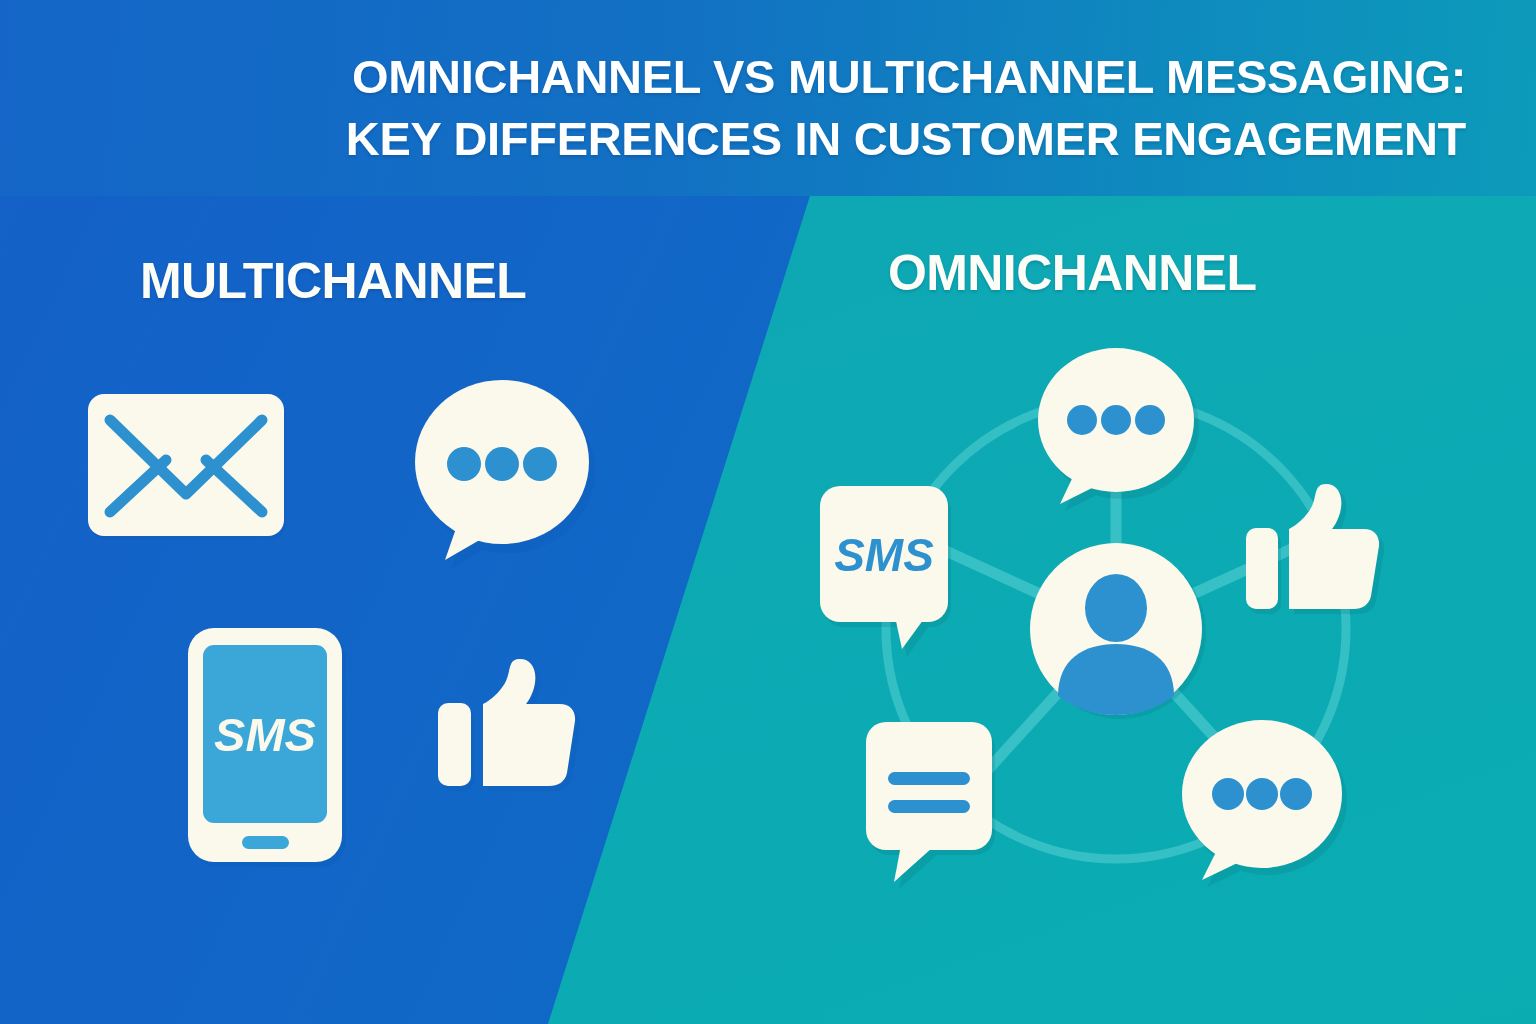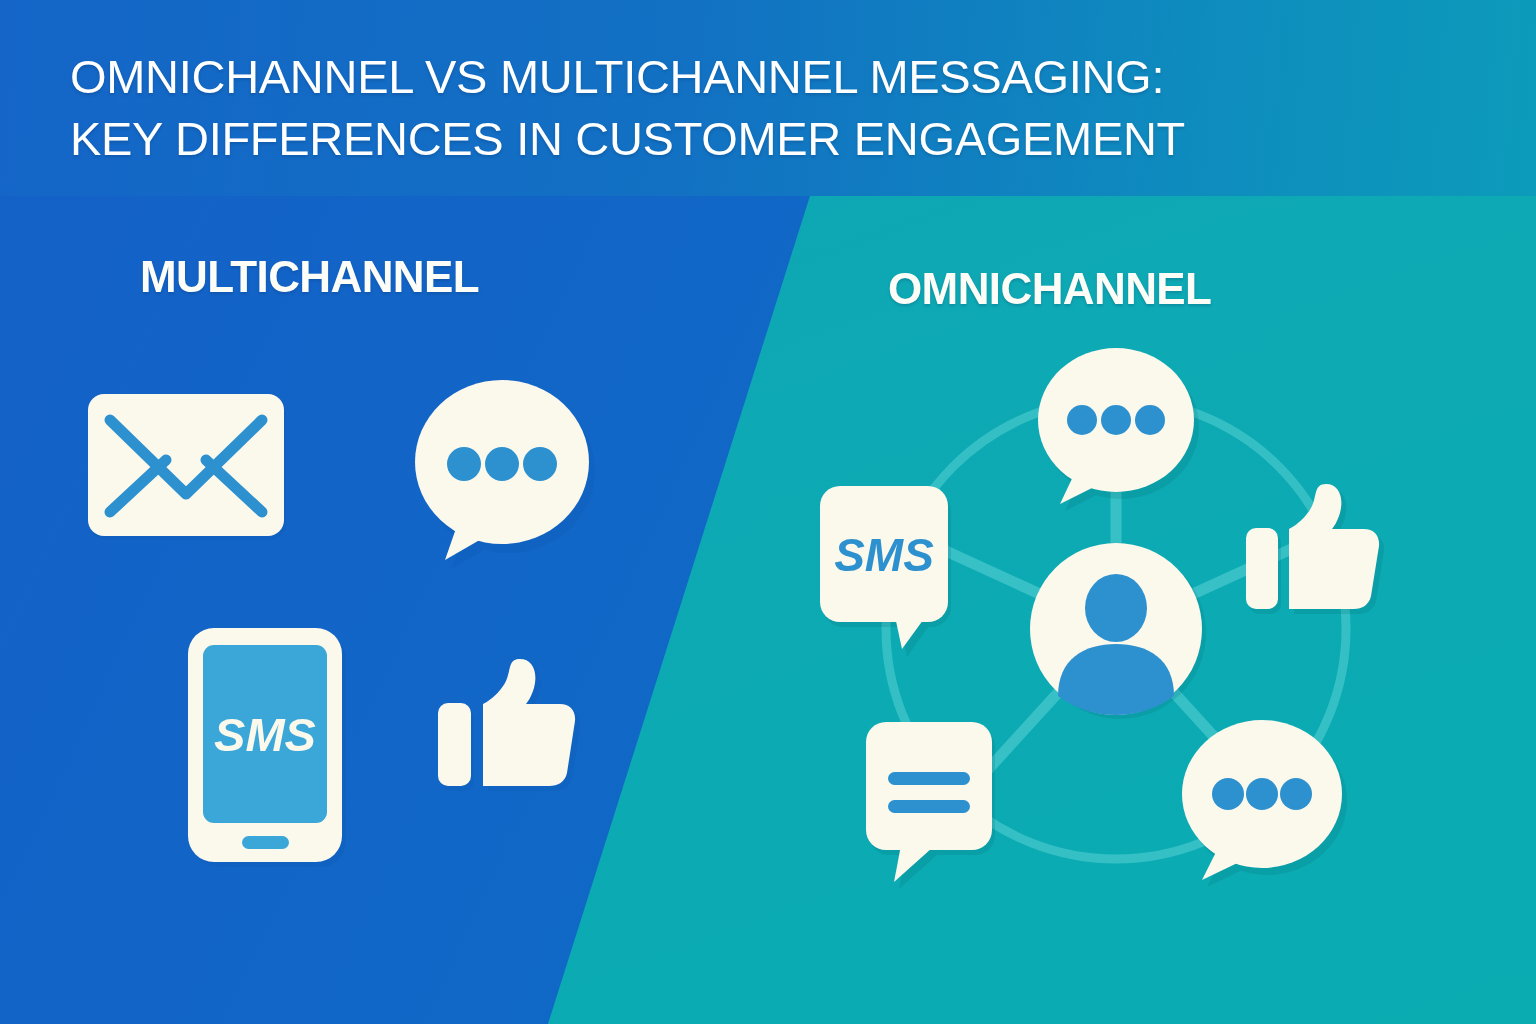--- a/index.html
+++ b/index.html
@@ -26,35 +26,35 @@
     clip-path:polygon(810px 196px, 1536px 196px, 1536px 1024px, 548px 1024px);
   }
   .bg-header{
     position:absolute;left:0;top:0;width:1536px;height:196px;
     background:linear-gradient(95deg,#1465c7 0%,#1271c3 45%,#0e8cbe 78%,#0c9bba 100%);
   }
 
   
   .title{
     position:absolute;left:0;top:46px;width:1536px;
-    text-align:left;color:#ffffff;
-    font-size:47px;font-weight:normal;line-height:1.32;
+    text-align:right;color:#ffffff;
+    font-size:47px;font-weight:bold;line-height:1.32;
     letter-spacing:-0.3px;
     text-shadow:0 2px 3px rgba(0,40,85,.22);
     padding:0 70px;
   }
   .title .ln{display:block;white-space:nowrap;}
   .sec-head{
     position:absolute;color:#fdfdf7;font-weight:bold;
-    font-size:44px;letter-spacing:-0.6px;
+    font-size:50px;letter-spacing:-0.6px;
     text-shadow:0 2px 3px rgba(0,40,85,.20);
     white-space:nowrap;
   }
   #head-multi{left:140px;top:252px;}
-  #head-omni{left:888px;top:264px;}
+  #head-omni{left:888px;top:244px;}
 
   
   .icon{position:absolute;font-style:italic;}
   .icon svg{display:block;overflow:visible;}
 
   
   #ic-email {left:88px; top:394px; width:200px;height:150px;}
   #ic-chat  {left:412px;top:378px; width:186px;height:192px;}
   #ic-phone {left:188px;top:628px; width:160px;height:240px;}
   #ic-thumb {left:438px;top:658px; width:152px;height:150px;}

